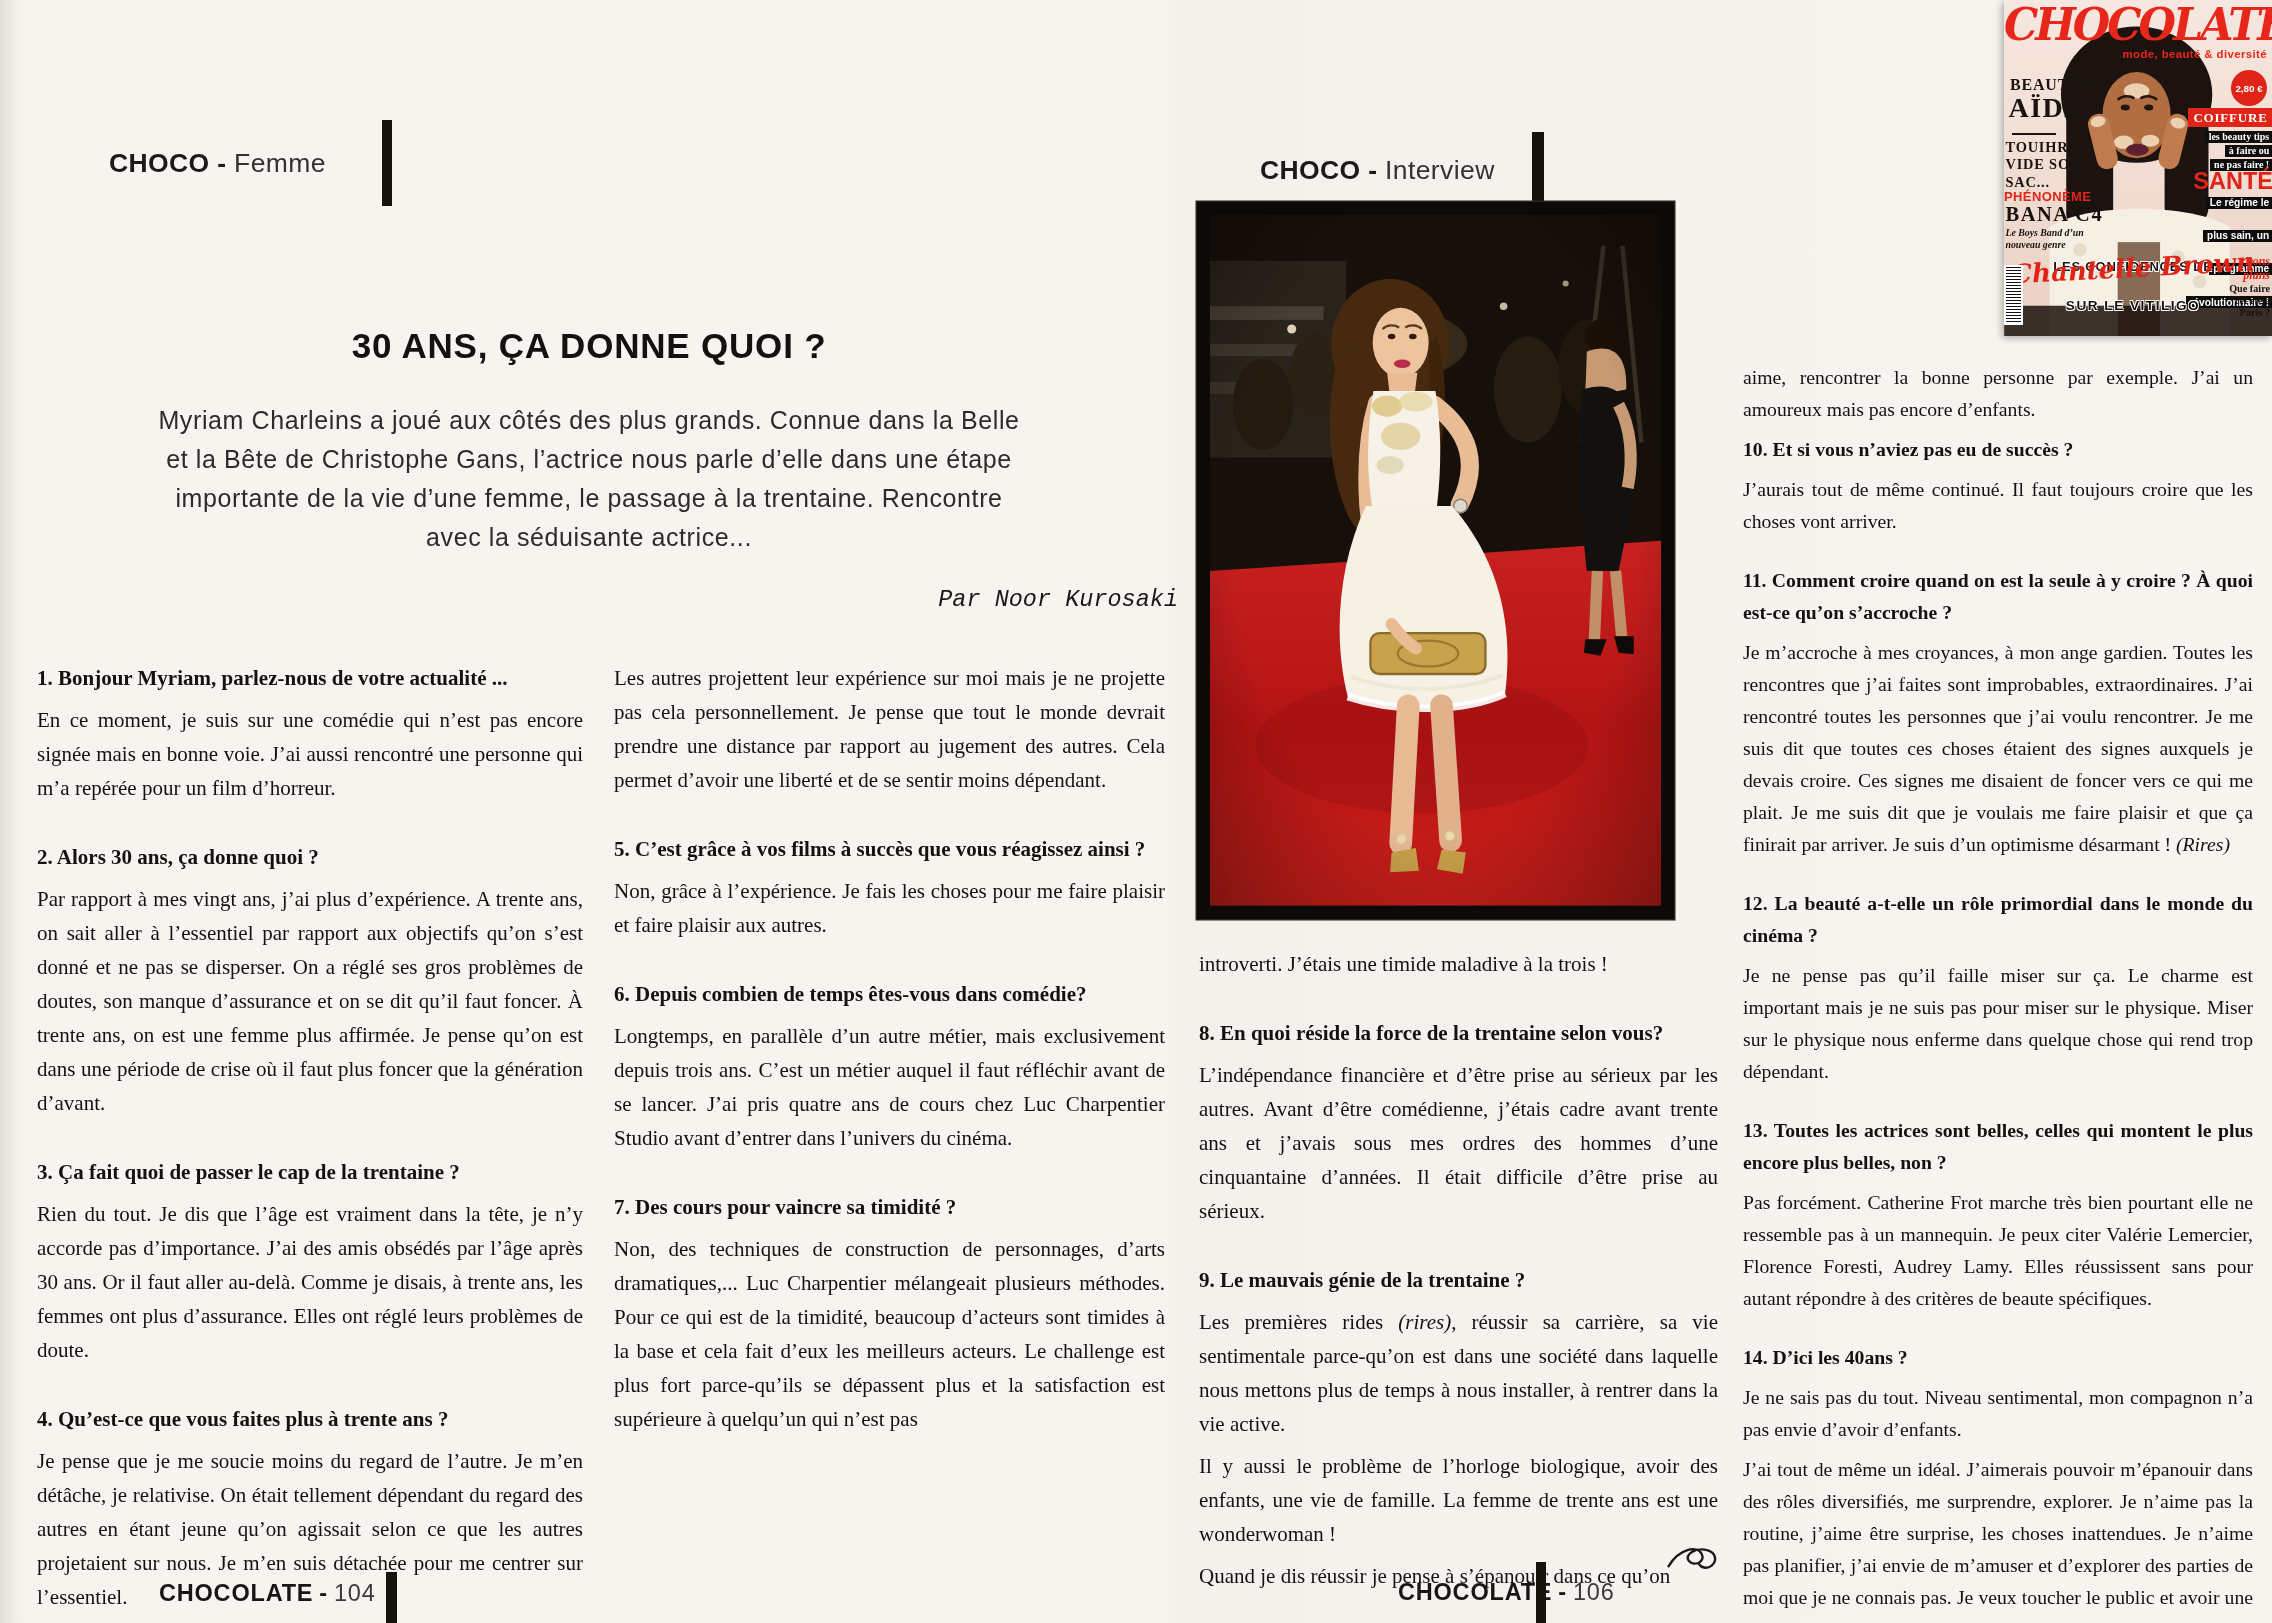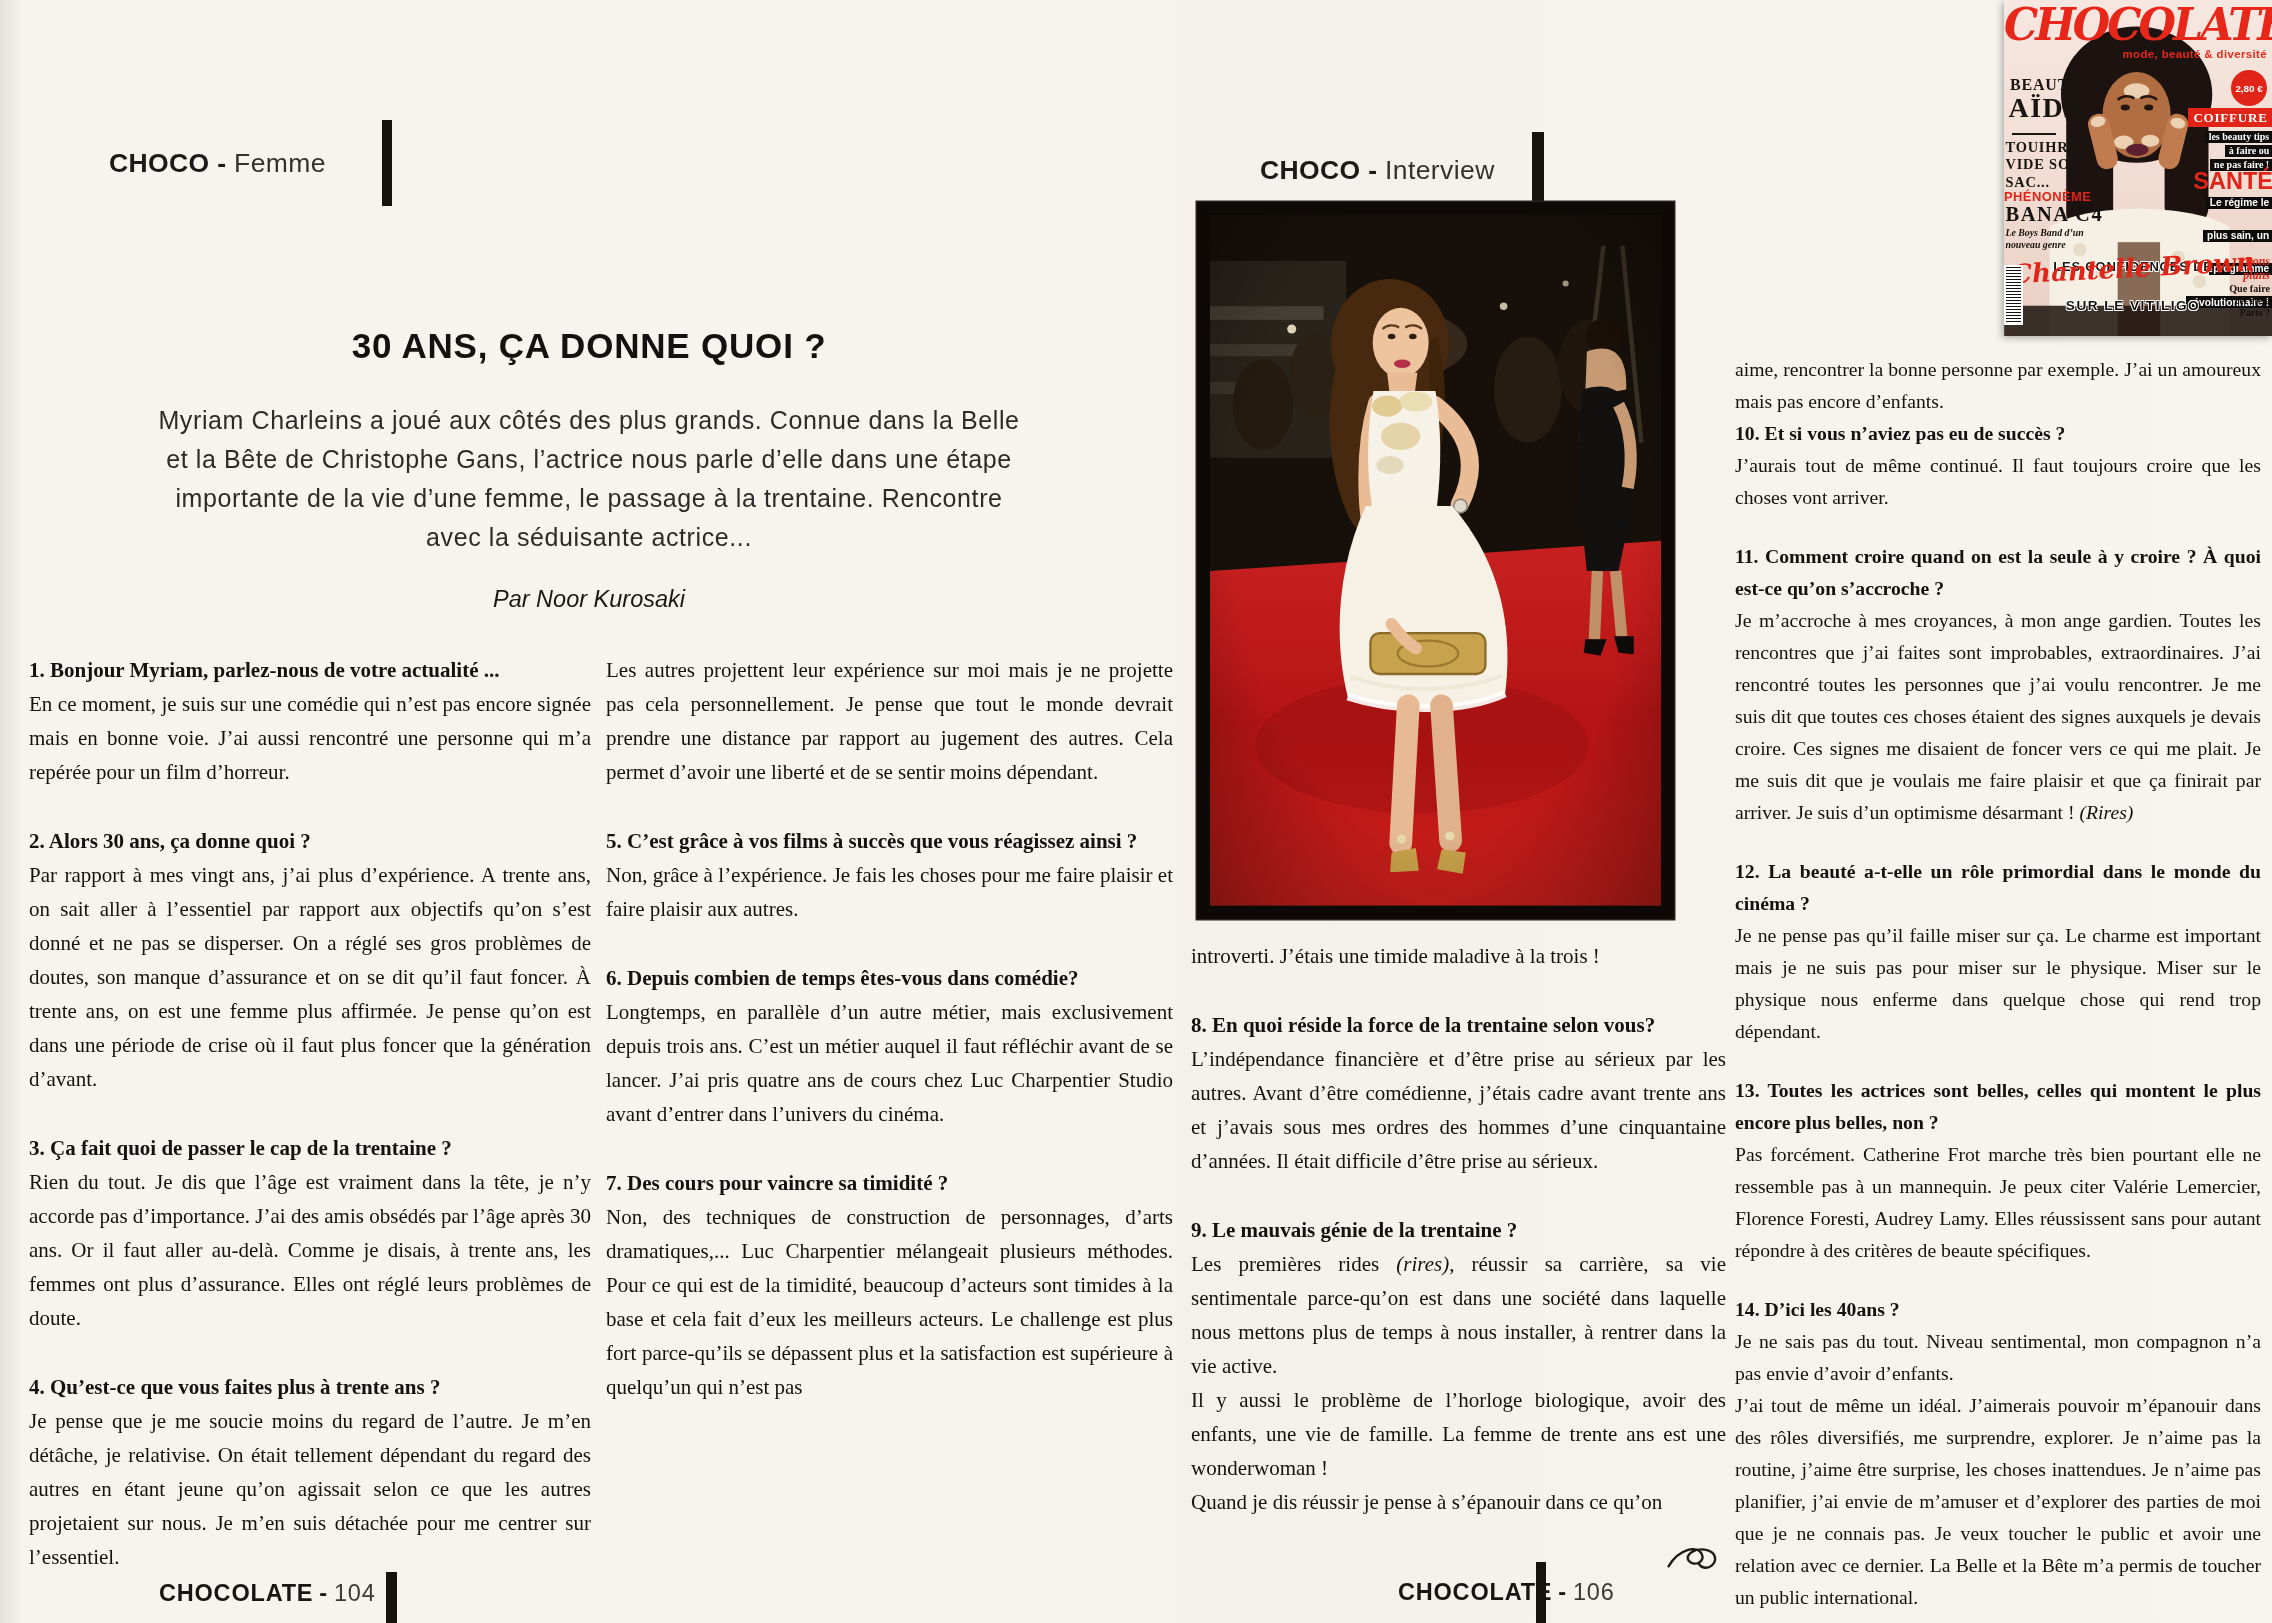--- a/index.html
+++ b/index.html
@@ -7,23 +7,23 @@
           background:linear-gradient(90deg,#e3e1dc 0px,#f7f4ef 23px,#f7f4ef 1167px,#f4f1ec 1182px,#f8f5f0 100%);
           font-family:"Liberation Sans",sans-serif;color:#161616;}
   .abs{position:absolute;}
   .page-header{position:absolute;font-size:26.5px;letter-spacing:0.4px;white-space:nowrap;}
   .page-header .brand{font-weight:700;color:#1c1a18;}
   .page-header .sep{font-weight:700;margin:0 7.6px;color:#1c1a18;}
   .page-header .section{font-weight:400;color:#34322f;}
   .vbar{position:absolute;background:#16130f;}
   .title{position:absolute;margin:0;text-align:center;font-size:35px;font-weight:800;letter-spacing:0.8px;color:#141210;}
   .intro{position:absolute;text-align:center;font-size:25px;line-height:39px;font-weight:400;color:#2d2b29;letter-spacing:0.6px;}
-  .byline{position:absolute;text-align:center;font-family:Liberation Sans, sans-serif;font-style:italic;font-size:23.5px;color:#1a1816;}
+  .byline{position:absolute;text-align:right;font-family:Liberation Mono, monospace;font-style:italic;font-size:23.5px;color:#1a1816;}
   .col{position:absolute;font-family:"Liberation Serif","DejaVu Serif",serif;font-size:21px;line-height:34px;text-align:justify;color:#131210;}
-  .col p{margin:0;}
+  .col p{margin:8px;}
   .col p.q{font-weight:700;}
   .col p.mt{margin-top:35px;}
   .col.small{font-size:19.7px;line-height:32px;}
   .col.small p.mt{margin-top:27px;}
   .col .it{font-style:italic;}
   .page-footer{position:absolute;font-size:23.5px;letter-spacing:0.8px;white-space:nowrap;}
   .page-footer .brand{font-weight:700;color:#181614;}
   .page-footer .sep{font-weight:700;margin:0 6px;color:#181614;}
   .page-footer .num{font-weight:400;color:#3c3a37;}
   .photo{position:absolute;margin:0;border:13.6px solid #0c0907;background:#17100a;box-shadow:0 0 0 1.5px #2a241d;}

